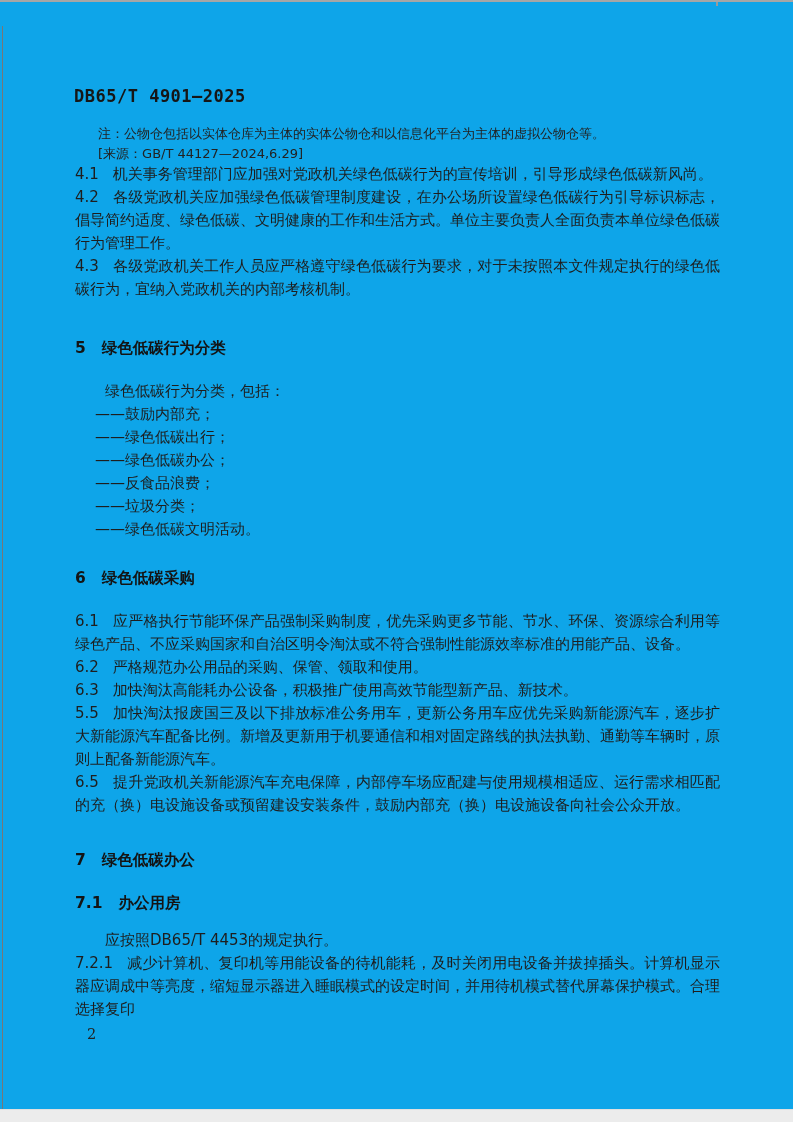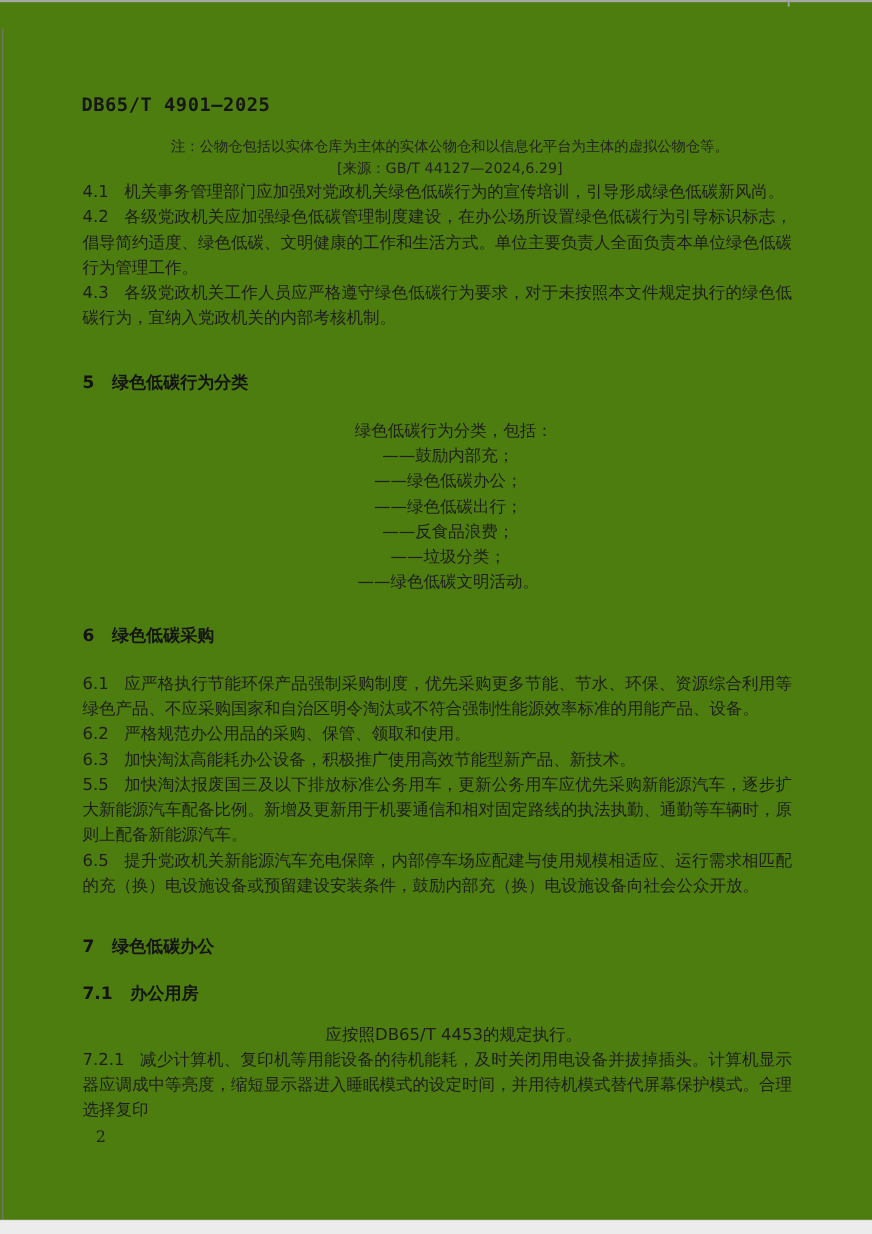--- a/index.html
+++ b/index.html
@@ -4,21 +4,21 @@
 <style>
   html, body {
     margin: 0;
     padding: 0;
     background: #ffffff;
   }
   .sheet {
     position: relative;
     width: 793px;
     height: 1122px;
-    background: #4d7c0f;
+    background: #0ea5e9;
     overflow: hidden;
     font-family: "DejaVu Sans", sans-serif;
     color: #1e1e1e;
   }
   
   .scan-edge-top {
     position: absolute; top: 0; left: 0; right: 0;
     height: 2px; background: #a6a6a6;
   }
   .scan-tick {
@@ -38,21 +38,21 @@
     position: absolute; left: 74px; top: 86px;
     font-family: "DejaVu Sans Mono", "DejaVu Sans", monospace;
     font-size: 17px; font-weight: 700; letter-spacing: 0.5px;
     color: #161616;
   }
   .content {
     position: absolute; left: 75px; top: 124px;
     width: 645px;
     font-size: 15px; line-height: 23px;
   }
-  p { margin: 0; text-align: center; }
+  p { margin: 0; }
   .note {
     font-size: 13px; line-height: 19.5px;
     margin-left: 23px;
     color: #222222;
   }
   .sec-heading {
     margin: 28px 0 20px 0;
     font-size: 15.5px; font-weight: 700;
     color: #141414;
   }
@@ -99,22 +99,22 @@
     </p>
     <p class="clause">
       <span class="cn">4.3</span><span>各级党政机关工作人员应严格遵守绿色低碳行为要求，对于未按照本文件规定执行的绿色低碳行为，宜纳入党政机关的内部考核机制。</span>
     </p>
 
     <div class="sec-heading" style="margin-top:36px;">
       <span class="hn">5</span><span>绿色低碳行为分类</span>
     </div>
     <p class="indent">绿色低碳行为分类，包括：</p>
     <p class="dash-item">——鼓励内部充；</p>
+    <p class="dash-item">——绿色低碳出行；</p>
     <p class="dash-item">——绿色低碳办公；</p>
-    <p class="dash-item">——绿色低碳出行；</p>
     <p class="dash-item">——反食品浪费；</p>
     <p class="dash-item">——垃圾分类；</p>
     <p class="dash-item">——绿色低碳文明活动。</p>
 
     <div class="sec-heading" style="margin-top:26px;">
       <span class="hn">6</span><span>绿色低碳采购</span>
     </div>
     <p class="clause">
       <span class="cn">6.1</span><span>应严格执行节能环保产品强制采购制度，优先采购更多节能、节水、环保、资源综合利用等绿色产品、不应采购国家和自治区明令淘汰或不符合强制性能源效率标准的用能产品、设备。</span>
     </p>

